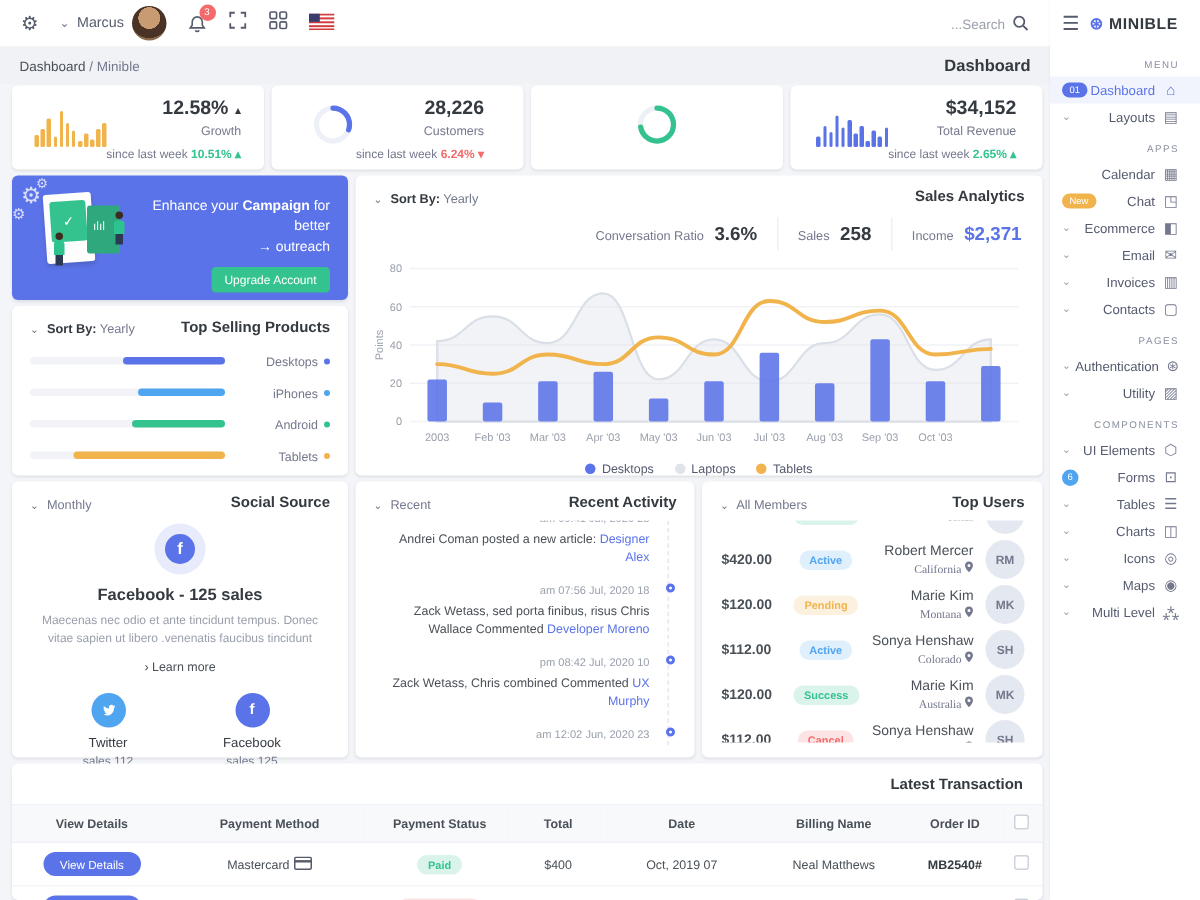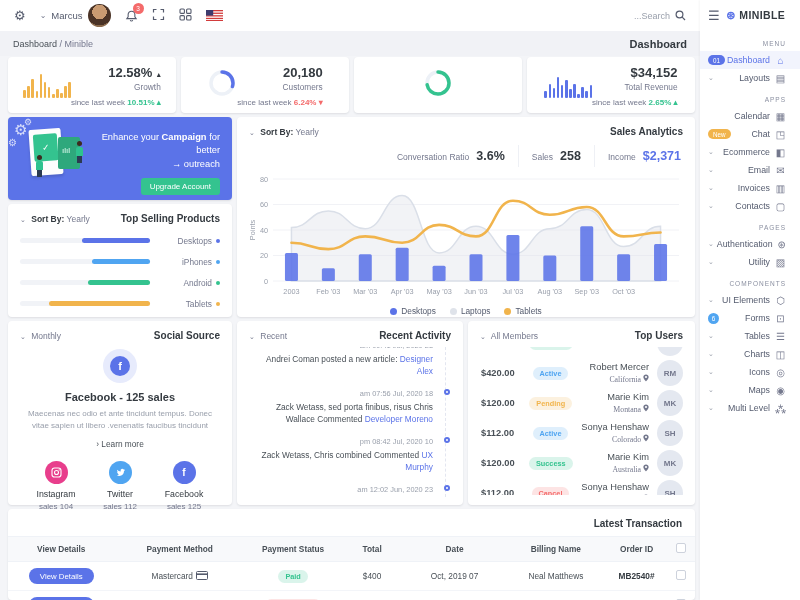--- a/index.html
+++ b/index.html
@@ -265,21 +265,21 @@
         <span class="delta-val" style="color:#34c38f"><span>10.51%</span> <span>▴</span></span></div>
     </div>
   </div>
 
   <div class="card stat" style="left:181px;top:57px;width:168px;height:56px">
     <div><svg width="30" height="30">
           <circle cx="15" cy="15" r="11" stroke="#edf1f7" stroke-width="3.5" fill="none"></circle>
           <circle cx="15" cy="15" r="11" stroke="#5b73e8" stroke-width="3.5" fill="none" stroke-linecap="round" stroke-dasharray="20.73451151369263 69.11503837897544" transform="rotate(-90 15 15)"></circle>
         </svg></div>
     <div class="stat-right">
-      <div><span class="stat-value">20,180</span></div>
+      <div><span class="stat-value">28,226</span></div>
       <div class="stat-label">Customers</div>
       <div class="stat-delta"><span>since last week</span>
         <span class="delta-val" style="color:#f46a6a"><span>6.24%</span> <span>▾</span></span></div>
     </div>
   </div>
 
   <div class="card stat" style="left:354px;top:57px;width:168px;height:56px">
     <div><svg width="30" height="30">
           <circle cx="15" cy="15" r="11" stroke="#edf1f7" stroke-width="3.5" fill="none"></circle>
           <circle cx="15" cy="15" r="11" stroke="#34c38f" stroke-width="3.5" fill="none" stroke-linecap="round" stroke-dasharray="49.76282763286232 69.11503837897544" transform="rotate(-90 15 15)"></circle>
@@ -473,31 +473,20 @@
       </span>
       <span class="card-title">Social Source</span>
     </div>
     <div class="fb-big">
         <span class="inner">f</span>
       </div>
     <div class="social-heading">Facebook - 125 sales</div>
     <div class="social-desc">Maecenas nec odio et ante tincidunt tempus. Donec vitae sapien ut libero .venenatis faucibus tincidunt</div>
     <span class="learn-more">› Learn more</span>
     <div class="social-row">
-      <div class="social-col">
-        <div class="soc-ic" style="background: rgb(232, 62, 140);">
-          <svg width="11" height="11" viewBox="0 0 11 11">
-              <rect x="1" y="1" width="9" height="9" rx="2.6" fill="none" stroke="#fff" stroke-width="1.1"></rect>
-              <circle cx="5.5" cy="5.5" r="2" fill="none" stroke="#fff" stroke-width="1.1"></circle>
-              <circle cx="8.2" cy="2.9" r=".7" fill="#fff"></circle>
-            </svg>
-        </div>
-        <div class="soc-name">Instagram</div>
-        <div class="soc-sales">sales 104</div>
-      </div>
       <div class="social-col">
         <div class="soc-ic" style="background: rgb(80, 165, 241);">
           <svg width="11" height="11" viewBox="0 0 12 12">
               <path d="M10.8 3c-.33.15-.68.25-1.05.3.38-.23.67-.58.8-1-.35.21-.75.36-1.16.45A1.82 1.82 0 0 0 6.2 4.4c0 .14.01.28.04.41-1.51-.08-2.85-.8-3.75-1.9-.16.28-.25.6-.25.94 0 .63.32 1.19.81 1.52-.3-.01-.58-.09-.83-.23v.02c0 .88.63 1.62 1.46 1.79-.15.04-.31.06-.48.06l-.34-.03c.23.72.9 1.25 1.7 1.26a3.65 3.65 0 0 1-2.26.78l-.43-.03c.8.51 1.75.81 2.77.81 3.32 0 5.14-2.75 5.14-5.14v-.23c.35-.26.66-.58.9-.94z" fill="#fff"></path>
             </svg>
         </div>
         <div class="soc-name">Twitter</div>
         <div class="soc-sales">sales 112</div>
       </div>
       <div class="social-col">

